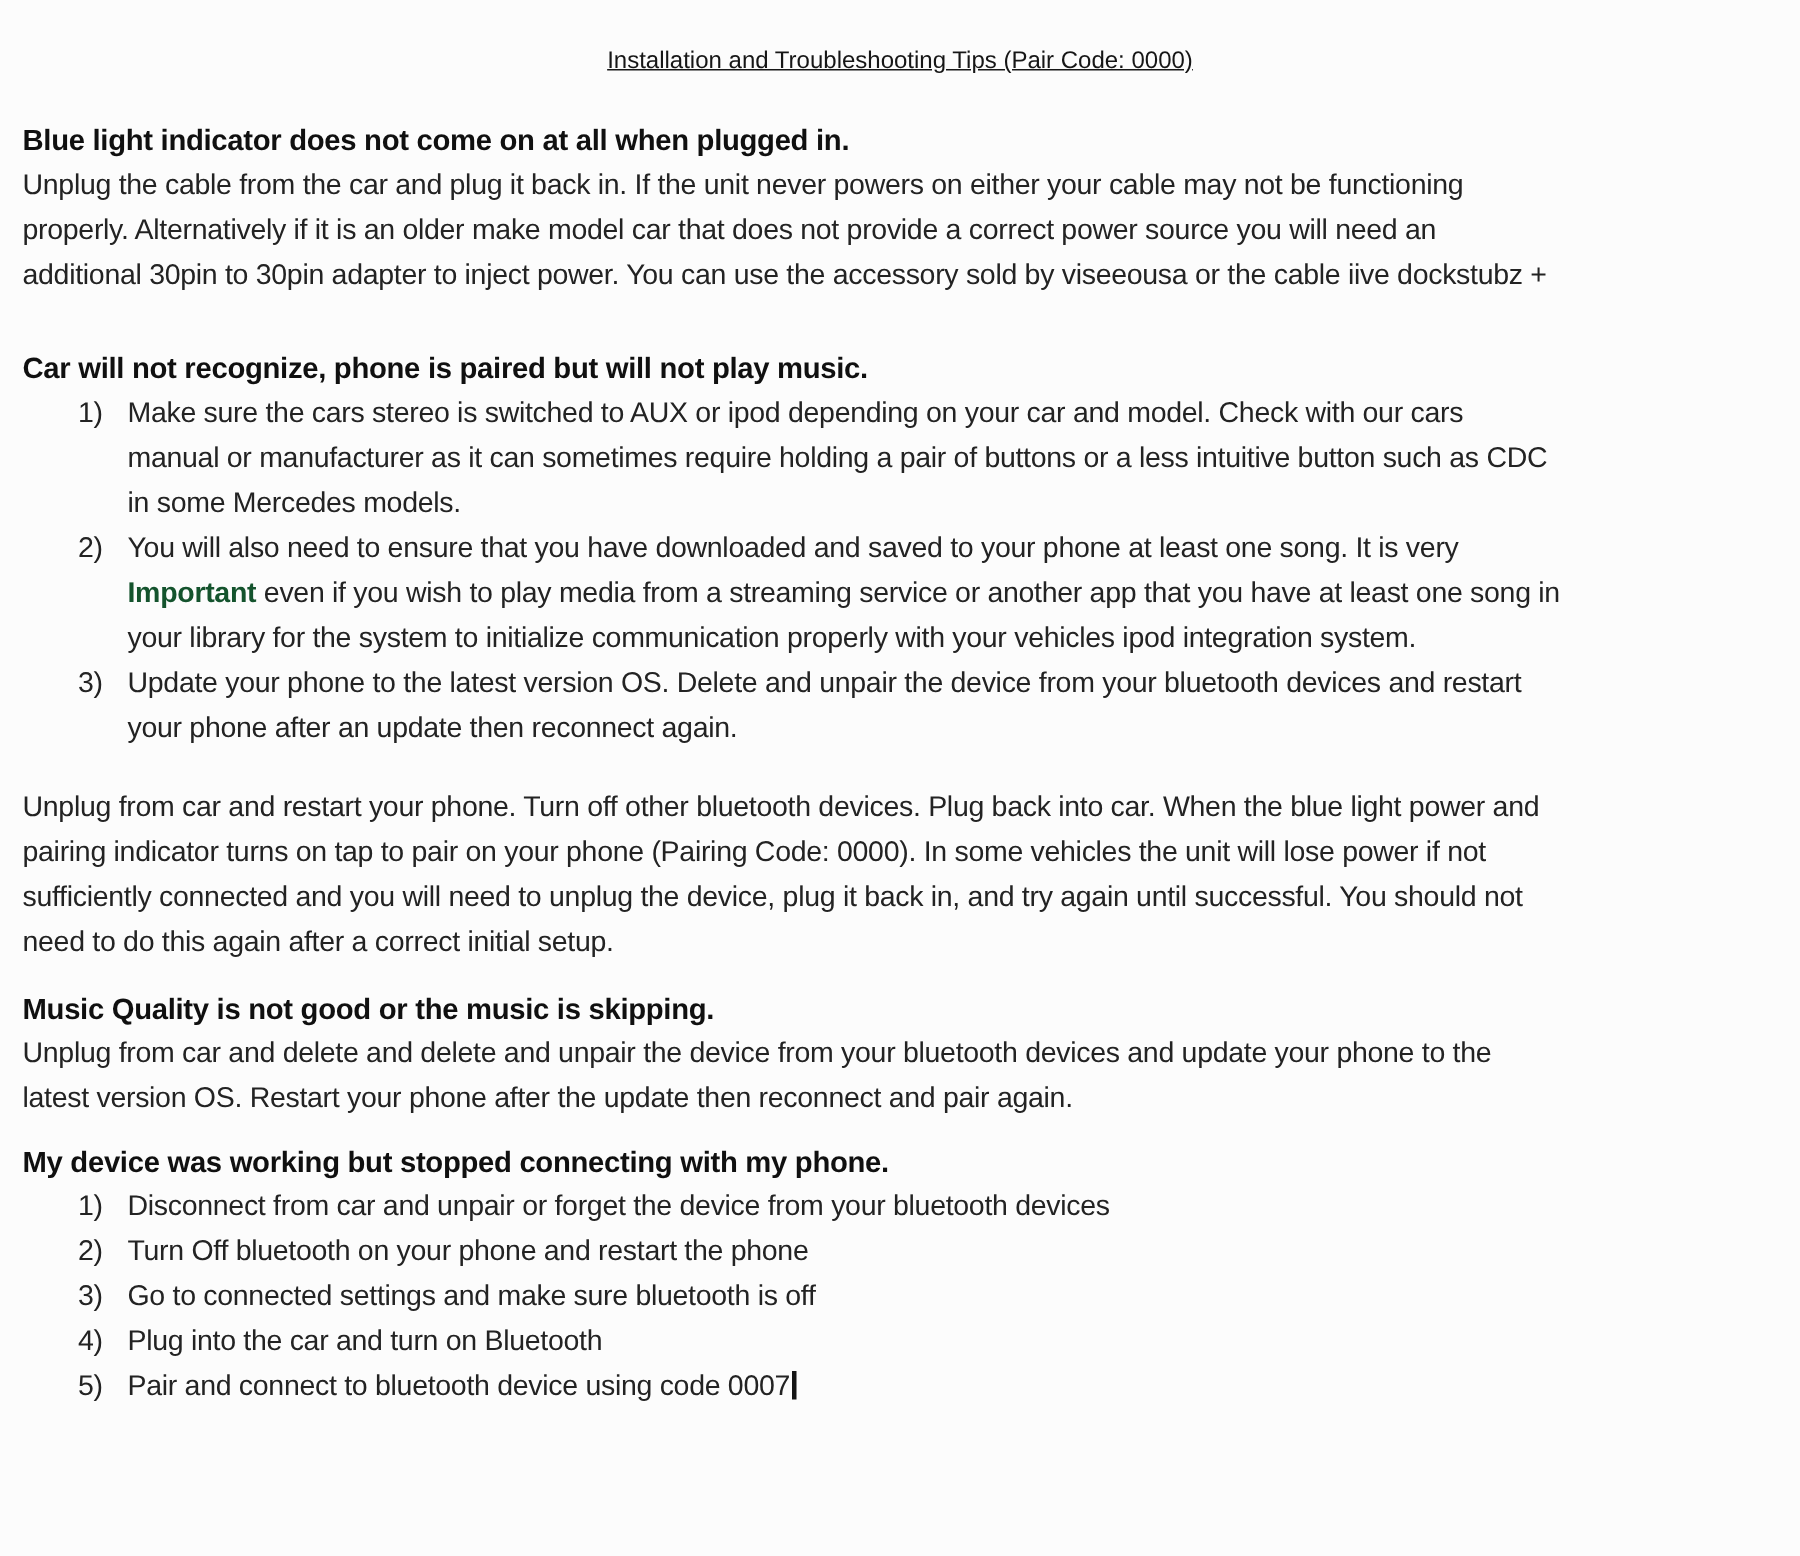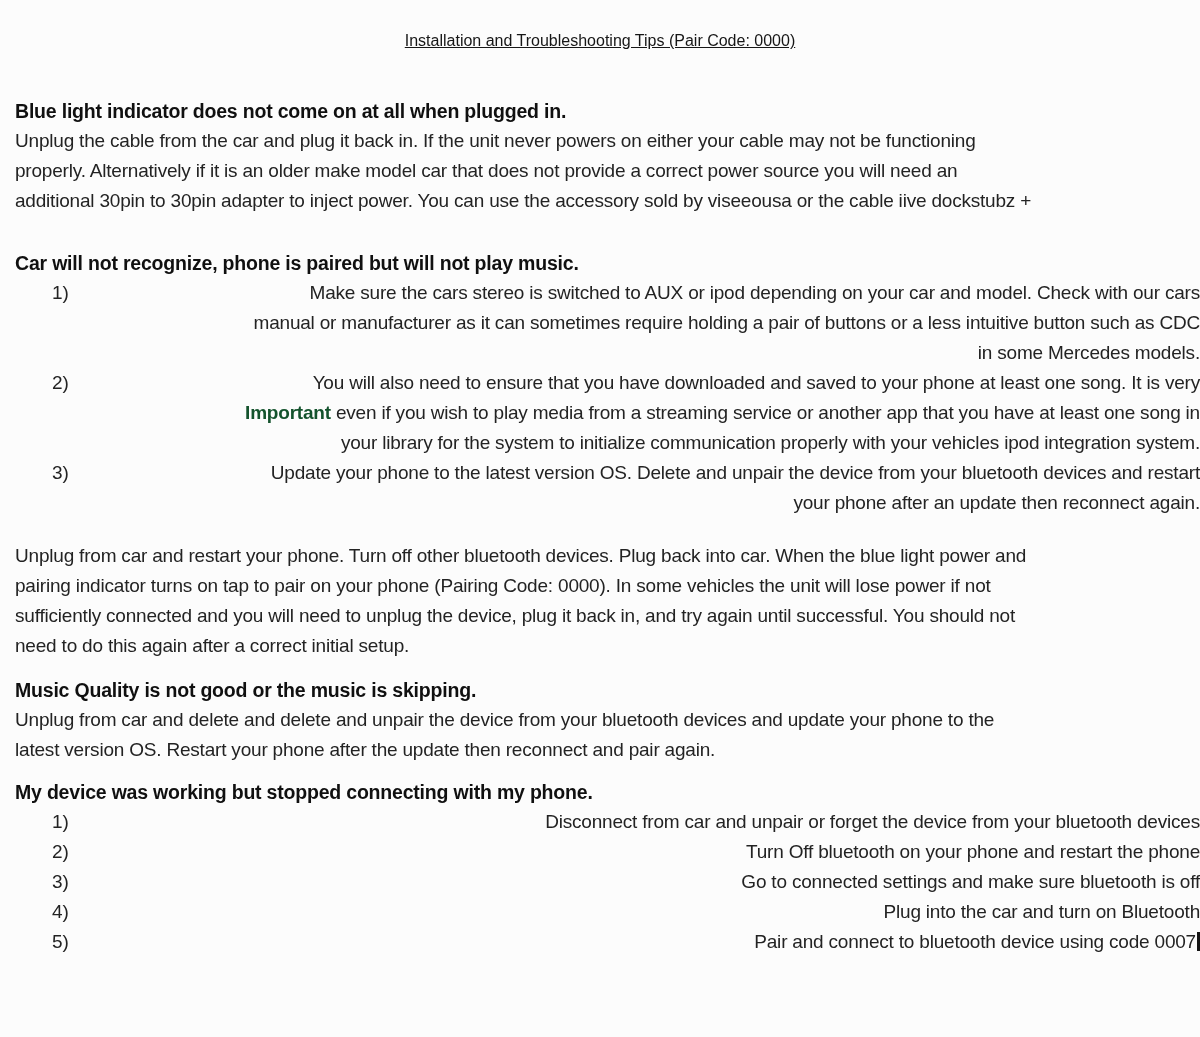--- a/index.html
+++ b/index.html
@@ -22,21 +22,21 @@
     text-align: center;
     text-decoration: underline;
     margin: 0;
     padding-right: 15px;
     line-height: 30px;
     letter-spacing: 0;
     color: #161616;
     white-space: pre;
   }
 
-  section.sec-1 { margin-top: 40px; }
+  section.sec-1 { margin-top: 23px; }
   section.sec-2 { margin-top: 32px; }
   section.sec-3 { margin-top: 23px; }
   section.sec-4 { margin-top: 14px; }
   section.sec-5 { margin-top: 12px; }
 
   .sec-heading {
     font-size: 19.5px;
     font-weight: bold;
     color: #101010;
     margin: 0;
@@ -53,21 +53,20 @@
     list-style: none;
     margin: 0;
     padding: 0;
     counter-reset: li;
   }
   ol.num-list > li {
     counter-increment: li;
     position: relative;
     padding-left: 70px;
     white-space: pre;
-    text-align: right;
   }
   ol.num-list > li::before {
     content: counter(li) ")";
     position: absolute;
     left: 37px;
     top: 0;
   }
 
   .bold-word { font-weight: bold; color: #14532d; }
 

